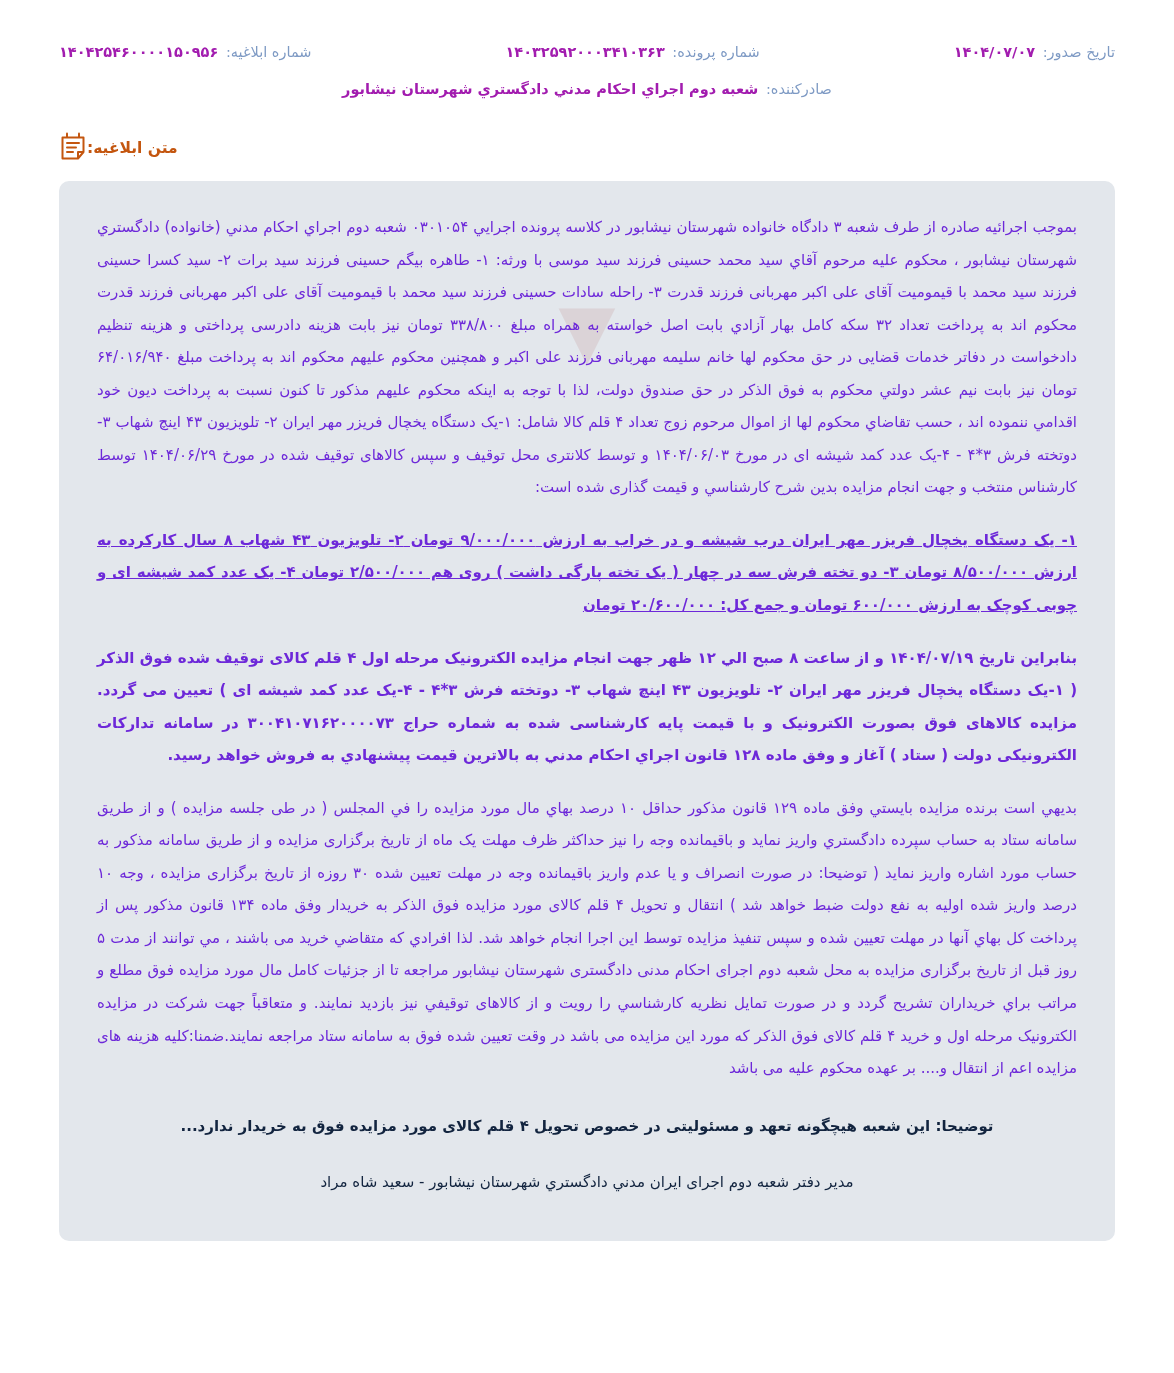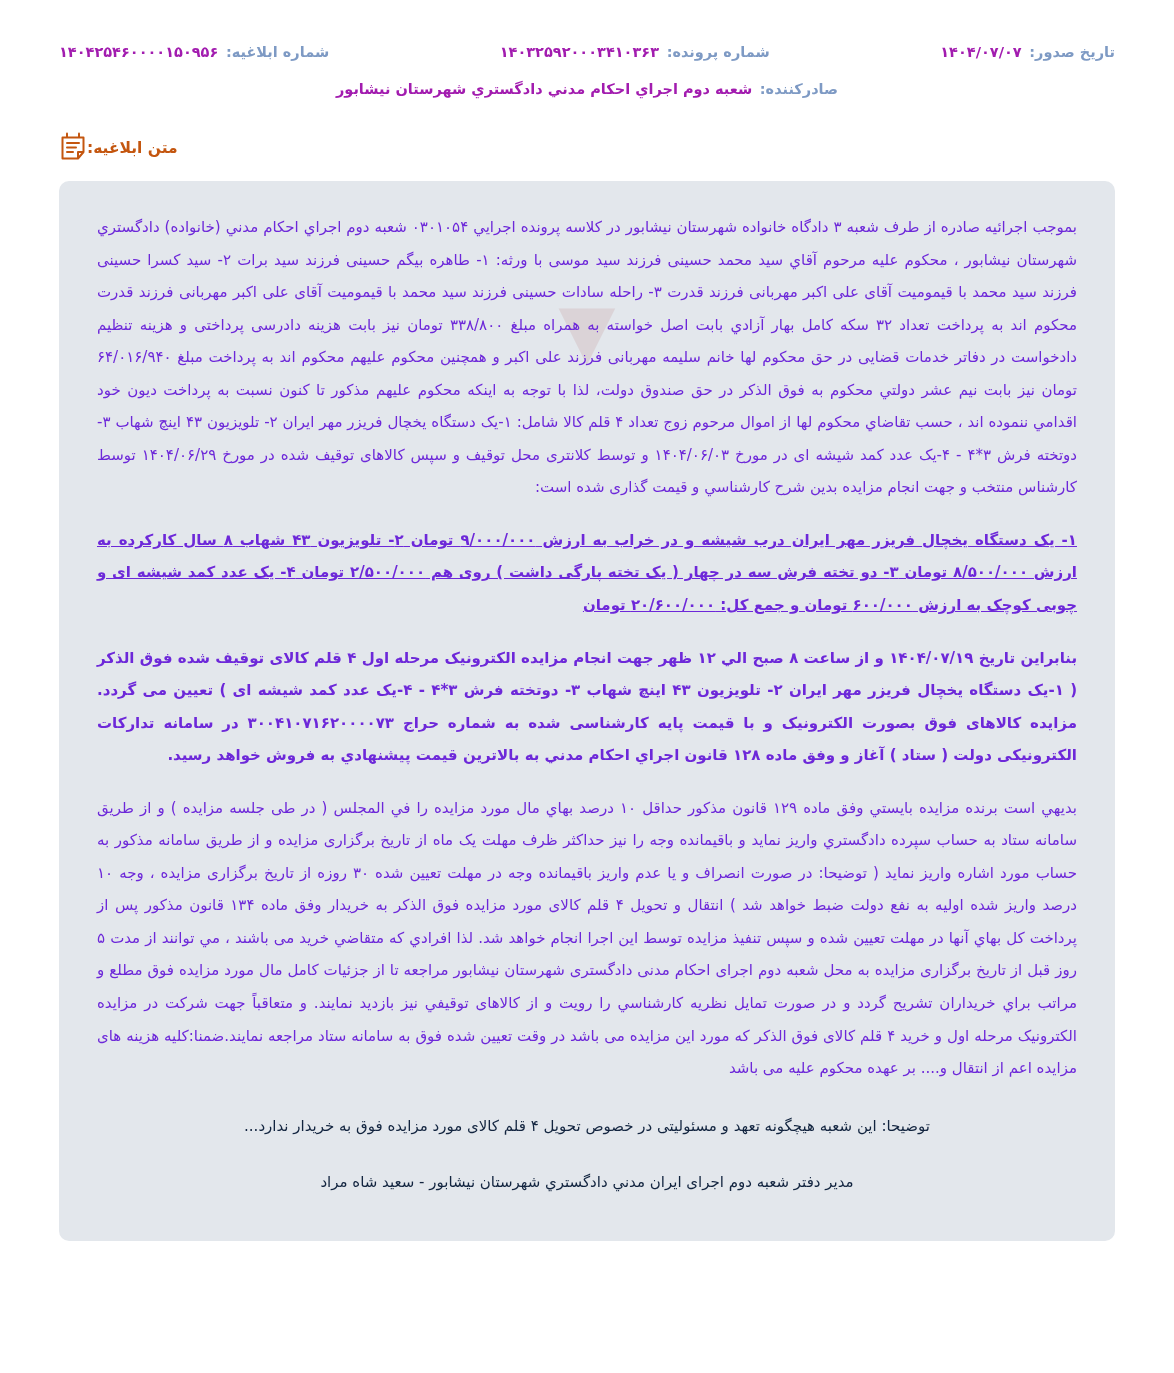--- a/index.html
+++ b/index.html
@@ -35,21 +35,21 @@
     padding: 0 0 0 0;
     margin-bottom: 21px;
   }
   .meta-item {
     font-size: 14.5px;
     white-space: nowrap;
     letter-spacing: 0;
   }
   .meta-label {
     color: #7e9ac4;
-    font-weight: bold;
+    font-weight: normal;
   }
   .meta-value {
     color: #a21caf;
     font-weight: bold;
     margin-right: 3px;
   }
 
   .meta-line {
     text-align: center;
     font-size: 14.5px;
@@ -147,20 +147,21 @@
     z-index: 2;
   }
   .note-final {
     font-size: 15px;
     line-height: 2.0;
     color: #12243f;
     text-align: center;
     margin: 26px 0 4px 0;
     position: relative;
     z-index: 2;
+    font-weight: bold;
   }
 </style>
 </head>
 <body>
 
 <div class="page">
 
   <div class="meta-row">
 
     <div class="meta-item">

